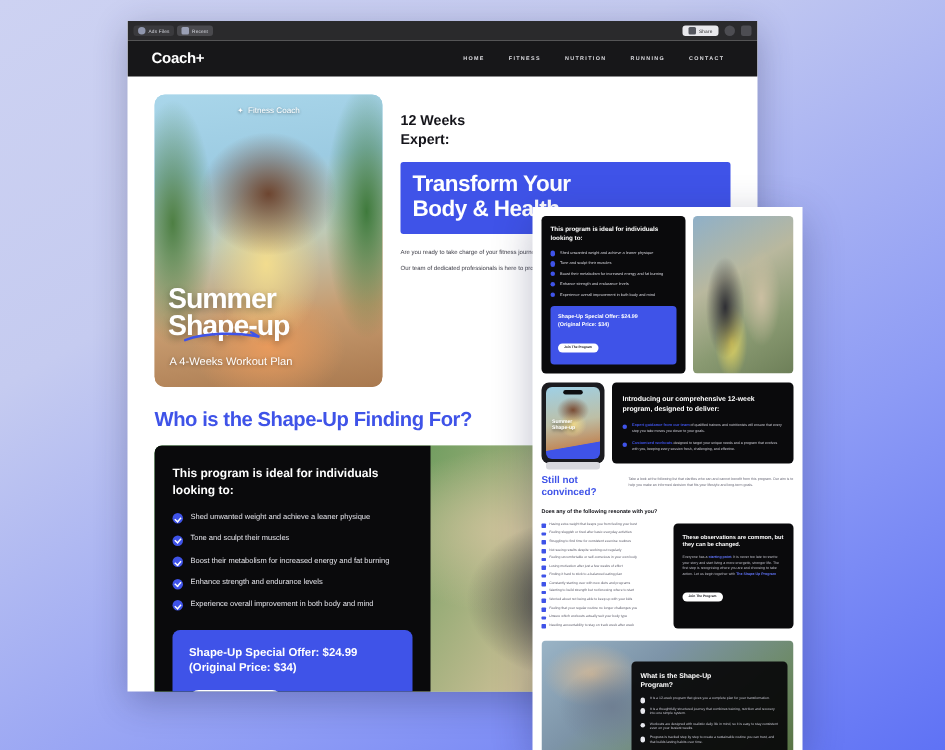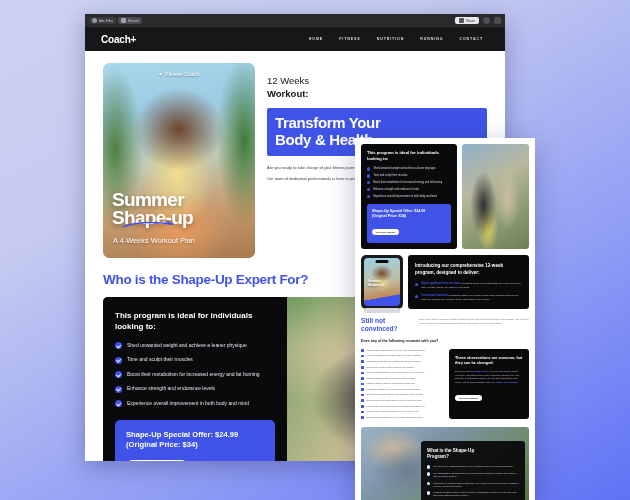--- a/index.html
+++ b/index.html
@@ -117,21 +117,21 @@
     position: absolute; left: 12%; bottom: -1px; width: 68%; height: 9px;
     pointer-events: none;
   }
   .hero-sub {
     position: absolute; left: 10px; bottom: 13px;
     color: #fff; font-size: 7.4px; font-weight: 500;
     text-shadow: 0 1px 3px rgba(0,0,0,.4);
   }
 
   .hero-right { flex: 1; padding-top: 12px; min-width: 0; }
-  .h-small { font-size: 9.5px; color: #14141a; font-weight: 400; line-height: 1.25; }
+  .h-small { font-size: 9.5px; color: #14141a; font-weight: 700; line-height: 1.25; }
   .h-big {
     font-size: 18px; color: #101018; font-weight: 700;
     letter-spacing: -.5px; line-height: 1.08; margin-top: 1px;
   }
   .h-prog { font-size: 9.5px; color: #14141a; font-weight: 600; margin-top: 1px; }
 
   .blue-band {
     margin-top: 9px; background: #3f53e8;
     border-radius: 2px; padding: 6px 8px 7px 8px;
   }
@@ -384,35 +384,35 @@
             <svg class="swoosh" viewBox="0 0 80 12" preserveAspectRatio="none">
               <path d="M2 9 C 22 2, 52 2, 74 6 L 66 2" fill="none" stroke="#3f53e8" stroke-width="2.2" stroke-linecap="round"></path>
             </svg>
           </div>
         </div>
         <div class="hero-sub">A 4-Weeks Workout Plan</div>
       </div>
 
       <div class="hero-right">
         <div class="h-small">12 Weeks</div>
-        <div class="h-prog">Workout:</div>
+        <div class="h-prog">Expert:</div>
 
         <div class="blue-band">
           <div class="bb">Transform Your</div>
           <div class="bb">Body &amp; Health</div>
         </div>
 
         <div class="para">
           <p>Are you ready to take charge of your fitness journey and achieve remarkable results? Look no further!</p>
           <p>Our team of dedicated professionals is here to provide you with the guidance and support you need to reach your goals.</p>
         </div>
       </div>
     </div>
 
-    <div class="section-head">Who is the Shape-Up Expert For?</div>
+    <div class="section-head">Who is the Shape-Up Finding For?</div>
 
     <div class="feature">
       <div class="feature-photo"></div>
       <div class="feature-dark">
         <div class="fd-title">This program is ideal for individuals looking to:</div>
         <div class="fd-list">
           <div class="fd-item">
               <span class="check"></span>
               <span>Shed unwanted weight and achieve a leaner physique</span>
             </div>

